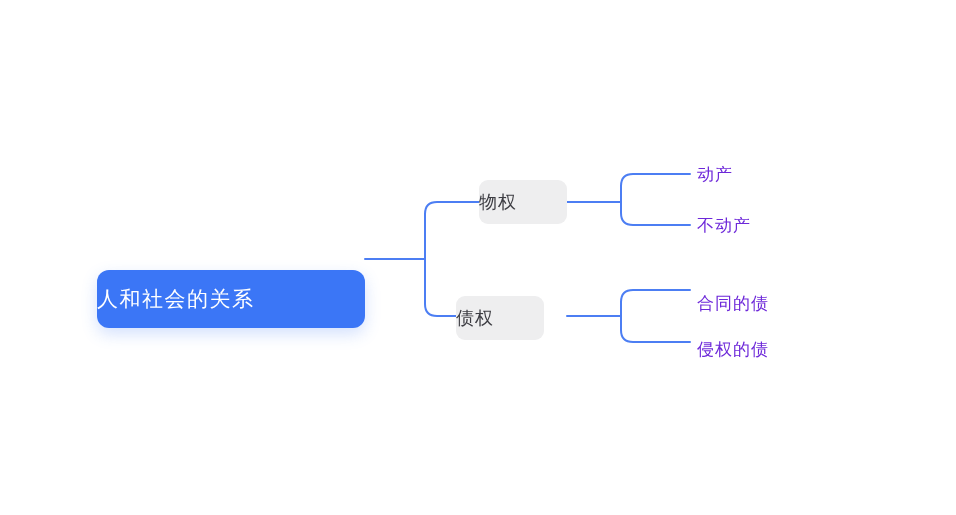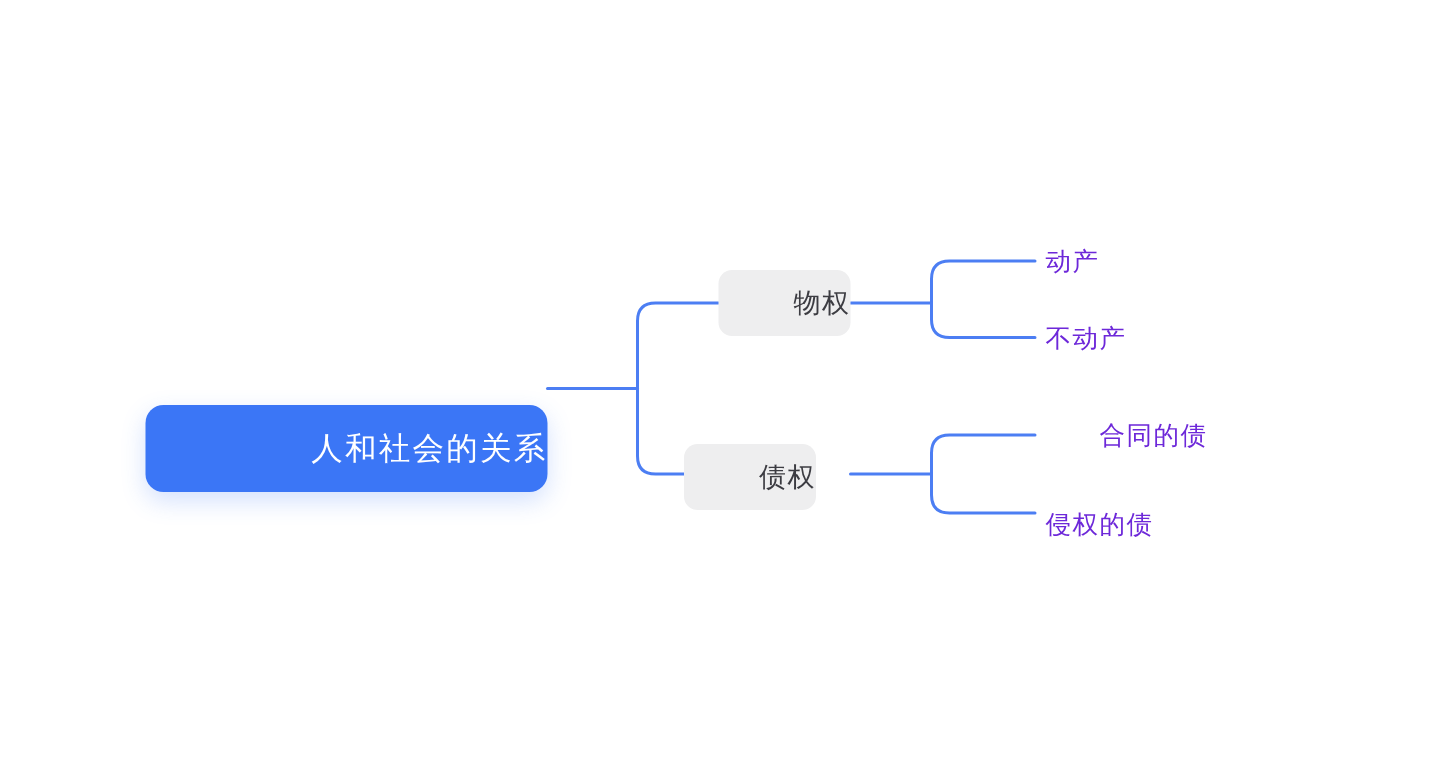--- a/index.html
+++ b/index.html
@@ -24,21 +24,21 @@
     left: 0;
     top: 0;
     width: 956px;
     height: 515px;
     pointer-events: none;
   }
   .node {
     position: absolute;
     display: flex;
     align-items: center;
-    justify-content: flex-end;
+    justify-content: flex-start;
     box-sizing: border-box;
     white-space: nowrap;
   }
   .node-root {
     left: 97px;
     top: 230px;
     width: 268px;
     height: 58px;
     background: #3b76f6;
     color: #ffffff;
@@ -62,21 +62,21 @@
   .node-leaf {
     justify-content: flex-start;
     height: 26px;
     color: #6d28d9;
     font-size: 17px;
     letter-spacing: 1px;
     background: transparent;
   }
   .leaf-1 { left: 697px; top: 161px; }
   .leaf-2 { left: 697px; top: 212px; }
-  .leaf-3 { left: 697px; top: 277px; margin-left: 36px; }
+  .leaf-3 { left: 697px; top: 290px; }
   .leaf-4 { left: 697px; top: 336px; }
 </style>
 </head>
 <body>
 
 <div id="canvas">
 
   <svg id="connectors" viewBox="0 0 956 515" width="956" height="515" xmlns="http://www.w3.org/2000/svg">
     <g fill="none" stroke="#4c7ef3" stroke-width="2" stroke-linecap="round" stroke-linejoin="round">
 

